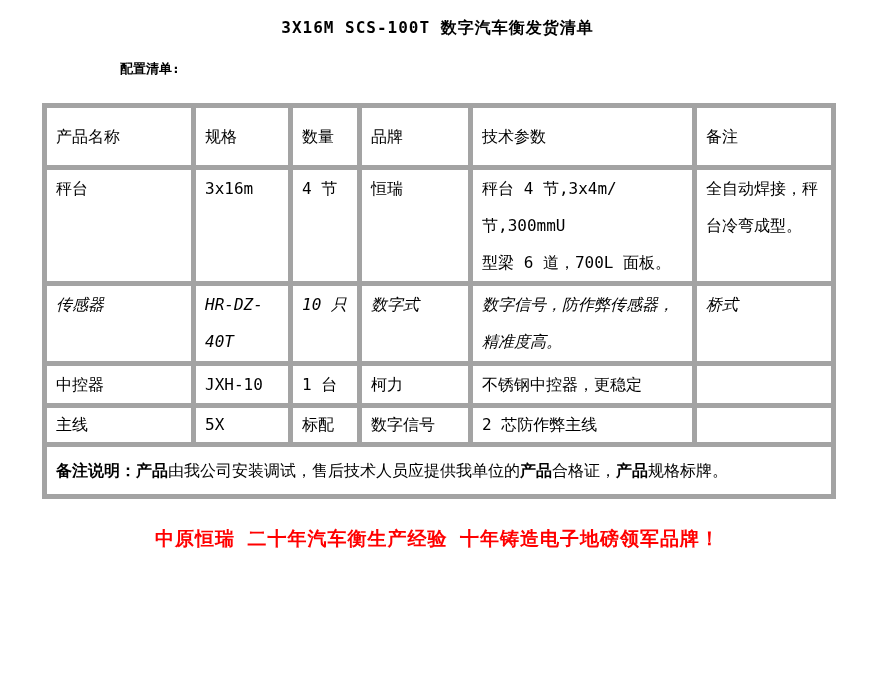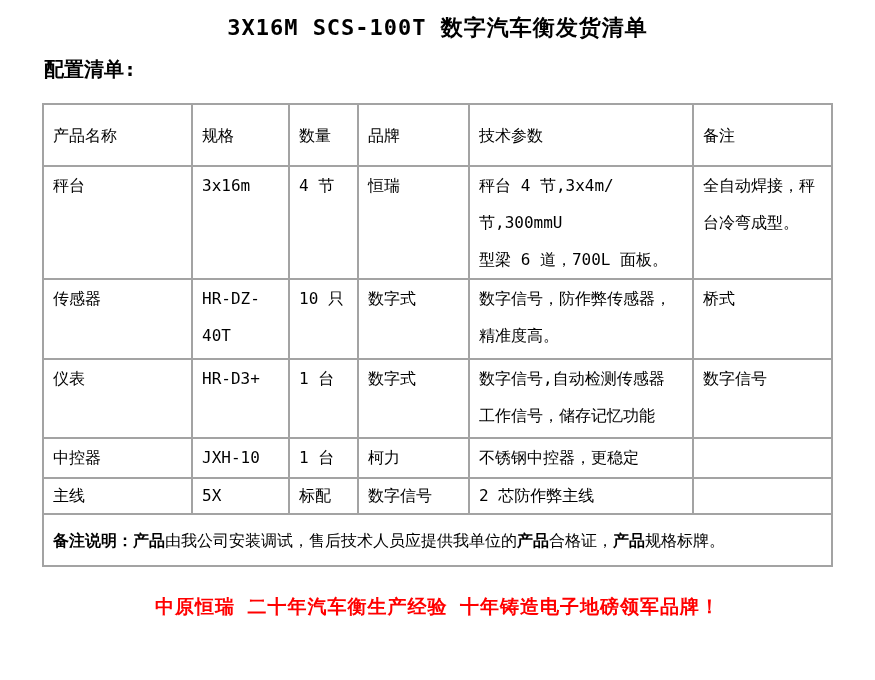--- a/index.html
+++ b/index.html
@@ -10,54 +10,54 @@
     background: #ffffff;
     font-family: "DejaVu Sans Mono", "DejaVu Sans", "Liberation Sans", sans-serif;
     color: #000000;
     overflow: hidden;
   }
   .doc-title {
     margin-top: 14px;
     height: 28px;
     line-height: 28px;
     text-align: center;
-    font-size: 22px;
+    font-size: 16px;
     font-weight: bold;
     letter-spacing: 1px;
   }
   .section-label {
-    margin: 16px 0 0 44px;
+    margin: 16px 0 0 120px;
     height: 22px;
     line-height: 22px;
-    font-size: 20px;
+    font-size: 13px;
     font-weight: bold;
   }
   table.packing {
     margin: 23px 0 0 42px;
     border-collapse: collapse;
     table-layout: fixed;
     width: 789px;
     border: 2px solid #000000;
   }
   table.packing td {
-    border: 2px solid #a3a3a3;
+    border: 5px solid #a3a3a3;
     padding: 0 9px;
     font-size: 16px;
     line-height: 37px;
     vertical-align: top;
     white-space: pre-line;
     overflow: hidden;
   }
   tr.hdr td {
     vertical-align: middle;
     white-space: nowrap;
   }
   tr.hdr    { height: 62px; }
   tr.r-tall  { height: 79px; padding-left: 8px; }
-  tr.r-tall2 { height: 80px; }
+  tr.r-tall2 { height: 80px; font-style: italic; }
   tr.r-short { height: 40px; }
   tr.r-last  { height: 36px; }
   tr.r-last td { line-height: 34px; }
   tr.remark-row { height: 52px; }
   tr.remark-row td { vertical-align: middle; white-space: normal; }
   .b { font-weight: bold; }
   .slogan {
     margin-top: 27px;
     text-align: center;
     font-size: 19px;
@@ -106,29 +106,20 @@
     <tr class="r-tall2">
       <td>传感器</td>
       <td>HR-DZ-40T</td>
       <td>10 只</td>
       <td>数字式</td>
       <td>数字信号，防作弊传感器，
 精准度高。</td>
       <td>桥式</td>
     </tr>
 
-    <tr class="r-tall">
-      <td>仪表</td>
-      <td>HR-D3+</td>
-      <td>1 台</td>
-      <td>数字式</td>
-      <td>数字信号,自动检测传感器
-工作信号，储存记忆功能</td>
-      <td>数字信号</td>
-    </tr>
 
     <tr class="r-short">
       <td>中控器</td>
       <td>JXH-10</td>
       <td>1 台</td>
       <td>柯力</td>
       <td>不锈钢中控器，更稳定</td>
       <td></td>
     </tr>
 

